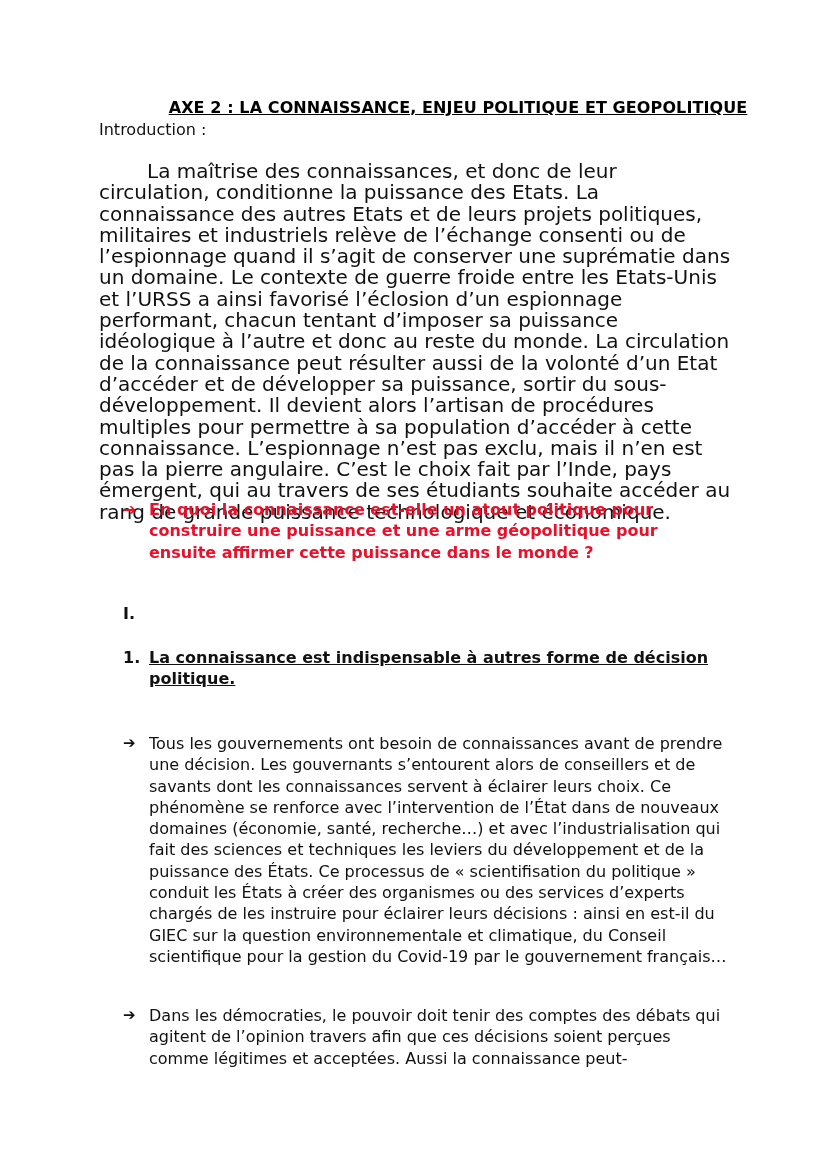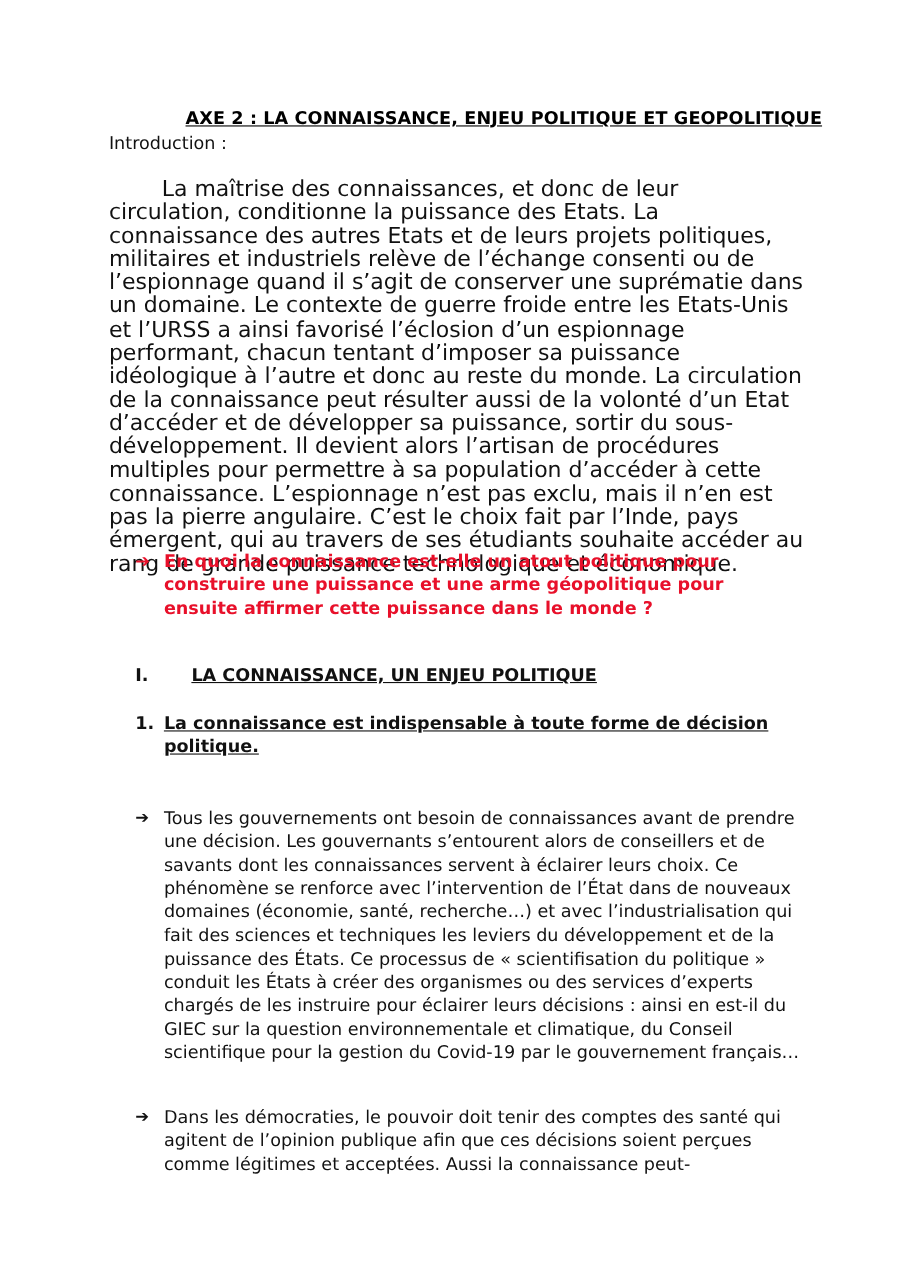--- a/index.html
+++ b/index.html
@@ -52,30 +52,29 @@
   <div class="intro-label">Introduction :</div>
   <div class="intro-para">La maîtrise des connaissances, et donc de leur circulation, conditionne la puissance des Etats. La connaissance des autres Etats et de leurs projets politiques, militaires et industriels relève de l’échange consenti ou de l’espionnage quand il s’agit de conserver une suprématie dans un domaine. Le contexte de guerre froide entre les Etats-Unis et l’URSS a ainsi favorisé l’éclosion d’un espionnage performant, chacun tentant d’imposer sa puissance idéologique à l’autre et donc au reste du monde. La circulation de la connaissance peut résulter aussi de la volonté d’un Etat d’accéder et de développer sa puissance, sortir du sous-développement. Il devient alors l’artisan de procédures multiples pour permettre à sa population d’accéder à cette connaissance. L’espionnage n’est pas exclu, mais il n’en est pas la pierre angulaire. C’est le choix fait par l’Inde, pays émergent, qui au travers de ses étudiants souhaite accéder au rang de grande puissance technologique et économique.</div>
 
   <div class="problem">
     <span class="arrow">➔</span>
     <span>En quoi la connaissance est-elle un atout politique pour construire une puissance et une arme géopolitique pour ensuite affirmer cette puissance dans le monde ?</span>
   </div>
 
   <div class="section-I">
     <span class="num">I.</span>
-    <span class="txt">LA CONNAISSANCE, UN ENJEU POLITIQUE</span>
   </div>
 
   <div class="sub-1">
     <span class="num">1.</span>
-    <span class="txt">La connaissance est indispensable à toute forme de décision politique.</span>
+    <span class="txt">La connaissance est indispensable à autres forme de décision politique.</span>
   </div>
 
   <div class="bullet b1">
     <span class="arrow">➔</span>
     <span>Tous les gouvernements ont besoin de connaissances avant de prendre une décision. Les gouvernants s’entourent alors de conseillers et de savants dont les connaissances servent à éclairer leurs choix. Ce phénomène se renforce avec l’intervention de l’État dans de nouveaux domaines (économie, santé, recherche…) et avec l’industrialisation qui fait des sciences et techniques les leviers du développement et de la puissance des États. Ce processus de « scientifisation du politique » conduit les États à créer des organismes ou des services d’experts chargés de les instruire pour éclairer leurs décisions : ainsi en est-il du GIEC sur la question environnementale et climatique, du Conseil scientifique pour la gestion du Covid-19 par le gouvernement français…</span>
   </div>
 
   <div class="bullet b2">
     <span class="arrow">➔</span>
-    <span>Dans les démocraties, le pouvoir doit tenir des comptes des santé qui agitent de l’opinion publique afin que ces décisions soient perçues comme légitimes et acceptées. Aussi la connaissance peut-</span>
+    <span>Dans les démocraties, le pouvoir doit tenir des comptes des débats qui agitent de l’opinion travers afin que ces décisions soient perçues comme légitimes et acceptées. Aussi la connaissance peut-</span>
   </div>
 </div>
 
 </body></html>

